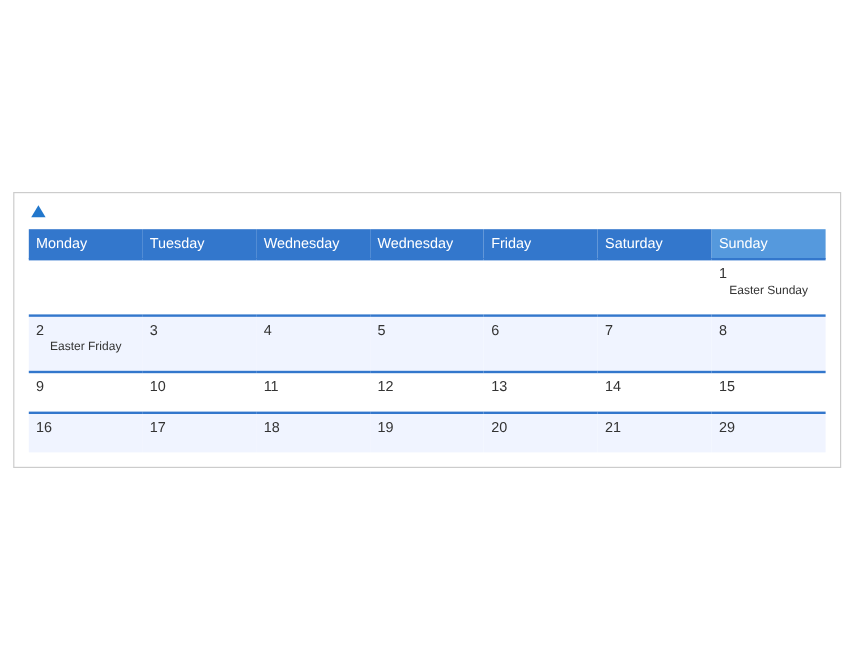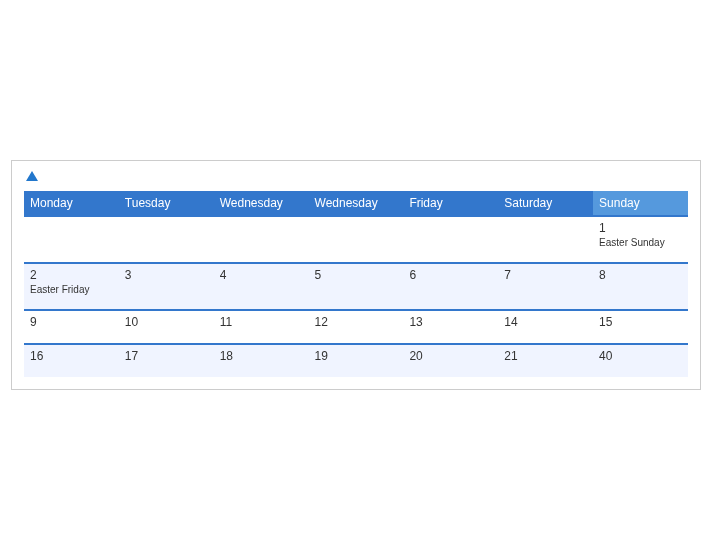--- a/index.html
+++ b/index.html
@@ -98,20 +98,21 @@
     .day-number {
       font-size: 12px;
       color: #333;
       display: block;
     }
     .day-event {
       font-size: 10px;
       color: #333;
       display: block;
       margin-top: 2px;
+      text-align: center;
     }
   </style>
 </head>
 <body>
 
 <div class="calendar-container">
   <div class="header">
     <div class="logo">
       <span class="logo-general"></span>
       <div class="logo-row">
@@ -208,18 +209,18 @@
           <td>
             <span class="day-number">19</span>
           </td>
           <td>
             <span class="day-number">20</span>
           </td>
           <td>
             <span class="day-number">21</span>
           </td>
           <td>
-            <span class="day-number">40</span>
+            <span class="day-number">29</span>
           </td>
         </tr>
       </tbody>
   </table>
 </div>
 
 </body></html>

